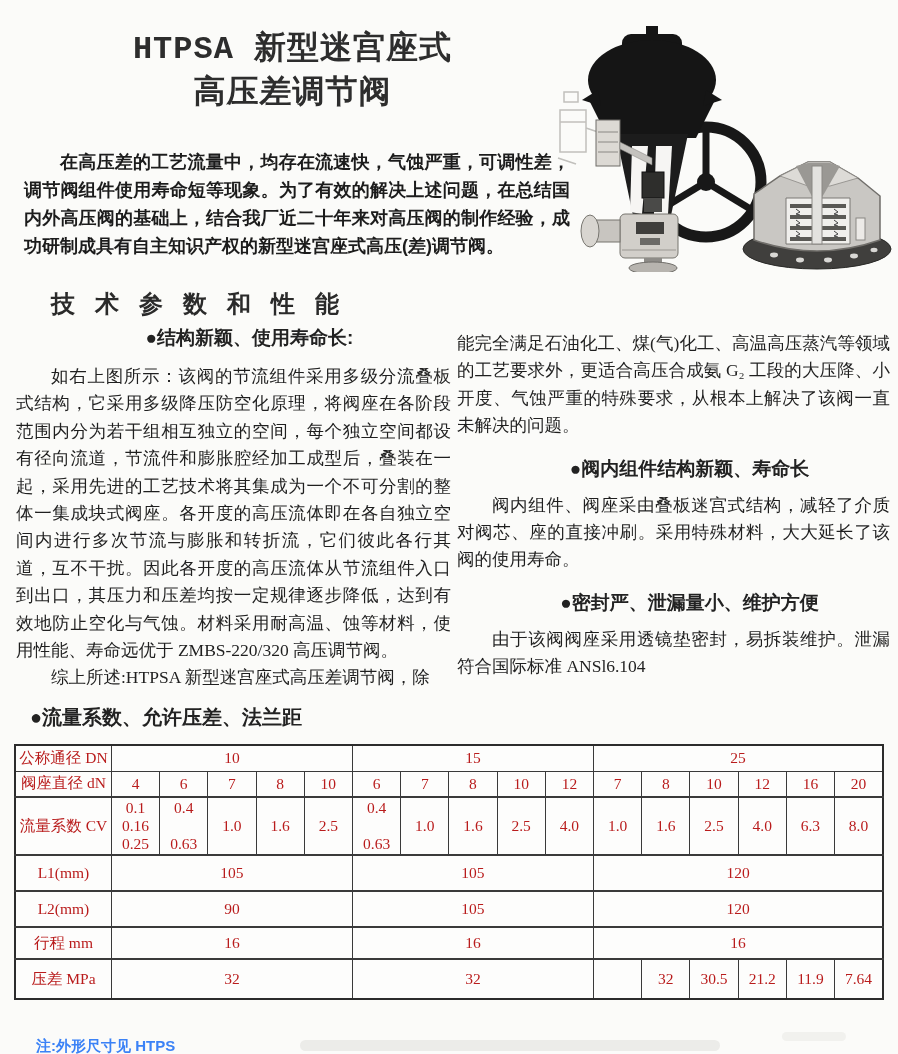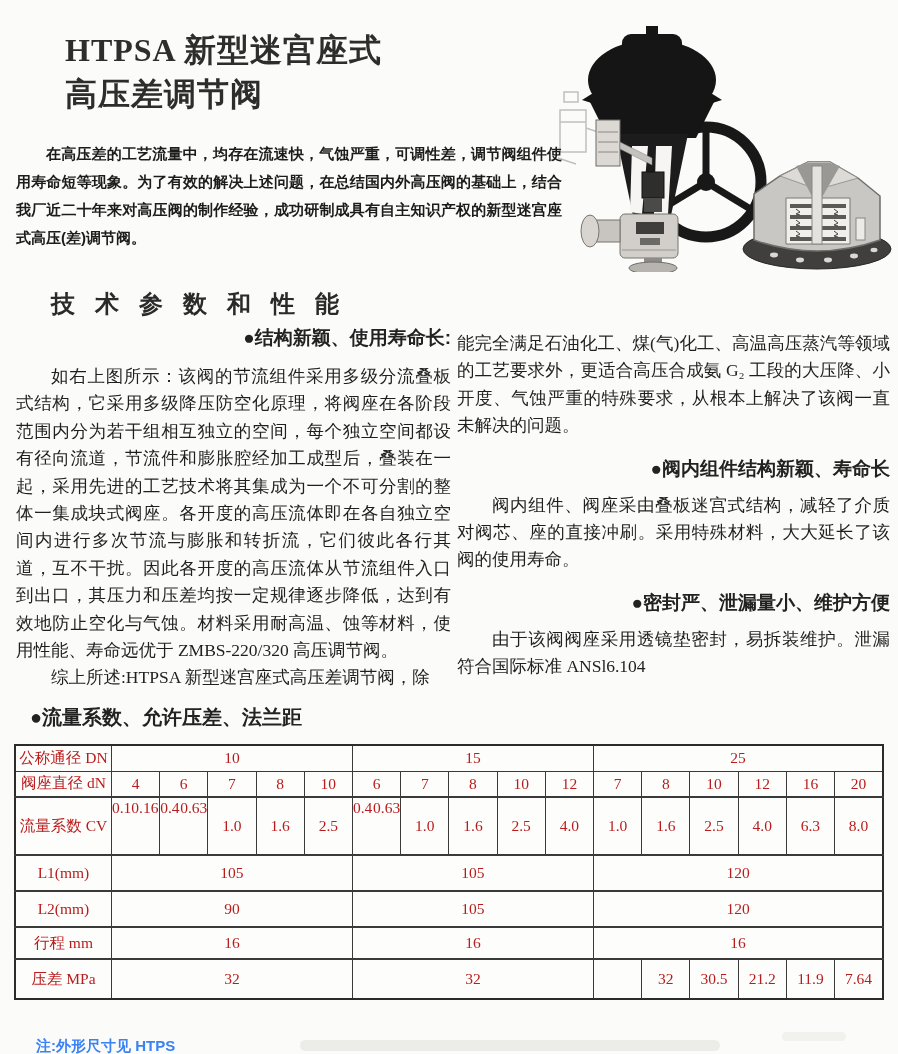--- a/index.html
+++ b/index.html
@@ -8,47 +8,47 @@
     width:898px;height:1054px;
     margin:0 auto;
     background:#fbfbf9;
     overflow:hidden;
     color:#1f1f1f;
     font-family:"Liberation Serif","DejaVu Serif",serif;
   }
   
   .title{
     position:absolute;left:65px;top:28px;width:455px;
-    text-align:left;font-family:Liberation Serif, serif;
+    text-align:center;font-family:Liberation Mono, monospace;
     font-weight:bold;font-size:32px;line-height:44px;color:#2d2d2d;
     letter-spacing:1px;
   }
   .photo{position:absolute;}
   .photo.valve{left:556px;top:24px;width:212px;height:248px;}
   .photo.seat{left:738px;top:152px;width:158px;height:120px;}
   .intro{
     position:absolute;left:16px;top:140px;width:546px;
     font-family:"Liberation Sans","DejaVu Sans",sans-serif;
-    font-weight:bold;font-size:15px;line-height:28px;
-    text-align:justify;text-indent:2em;color:#1c1c1c;margin:0;
+    font-weight:bold;font-size:18px;line-height:28px;
+    text-align:justify;text-indent:2em;color:#1c1c1c;margin:8px;
   }
   .tech-heading{
     position:absolute;left:42px;top:279px;
     font-family:"Liberation Sans","DejaVu Sans",sans-serif;
     font-weight:bold;font-size:24px;letter-spacing:20px;color:#2a2a2a;
     margin:9px;white-space:nowrap;
   }
   
   .col{position:absolute;font-size:17.5px;line-height:27.4px;text-align:justify;}
   .col-left{left:16px;top:326px;width:435px;}
   .col-right{left:457px;top:330px;width:433px;}
   .feat-h{
     font-family:"Liberation Sans","DejaVu Sans",sans-serif;
     font-weight:bold;font-size:19px;color:#222;
-    padding-left:32px;margin:0 0 13px 0;line-height:24px;text-align:right;text-indent:0;
+    padding-left:32px;margin:0 0 13px 0;line-height:24px;text-align:center;text-indent:0;
   }
   .col p.body{margin:0;}
   .col p.indent{text-indent:2em;}
   .col-right .feat-h{margin-top:17px;margin-bottom:11px;}
   
   .table-heading{
     position:absolute;left:30px;top:704px;
     font-family:"Liberation Sans","DejaVu Sans",sans-serif;
     font-weight:bold;font-size:20px;color:#222;margin:0;
   }
@@ -60,21 +60,21 @@
     border:2px solid #2c2c2c;
   }
   table.spec td{
     border:1px solid #3a3a3a;text-align:center;vertical-align:middle;
     padding:0;overflow:hidden;
   }
   table.spec td.lbl{font-size:15.5px;}
   tr.r1{height:26px;} tr.r2{height:26px;} tr.r3{height:58px;}
   tr.r4{height:36px;} tr.r5{height:36px;} tr.r6{height:32px;} tr.r7{height:40px;}
   tr.thickb td{border-bottom-width:2px;}
-  .stack3,.stack2{display:flex;justify-content:space-between;height:52px;padding:2px 0;}
+  .stack3,.stack2{display:flex;flex-direction:column;justify-content:space-between;height:52px;padding:2px 0;}
   .stack3 span,.stack2 span{line-height:16px;display:block;}
   .note{
     position:absolute;left:36px;top:1037px;
     font-family:"Liberation Sans","DejaVu Sans",sans-serif;
     font-weight:bold;font-size:15px;color:#3b82f6;margin:0;
   }
   .artifact{position:absolute;background:#d9d9d5;border-radius:10px;}
   .a1{left:300px;top:1040px;width:420px;height:11px;opacity:.45;}
   .a2{left:782px;top:1032px;width:64px;height:9px;opacity:.3;}
 </style>

